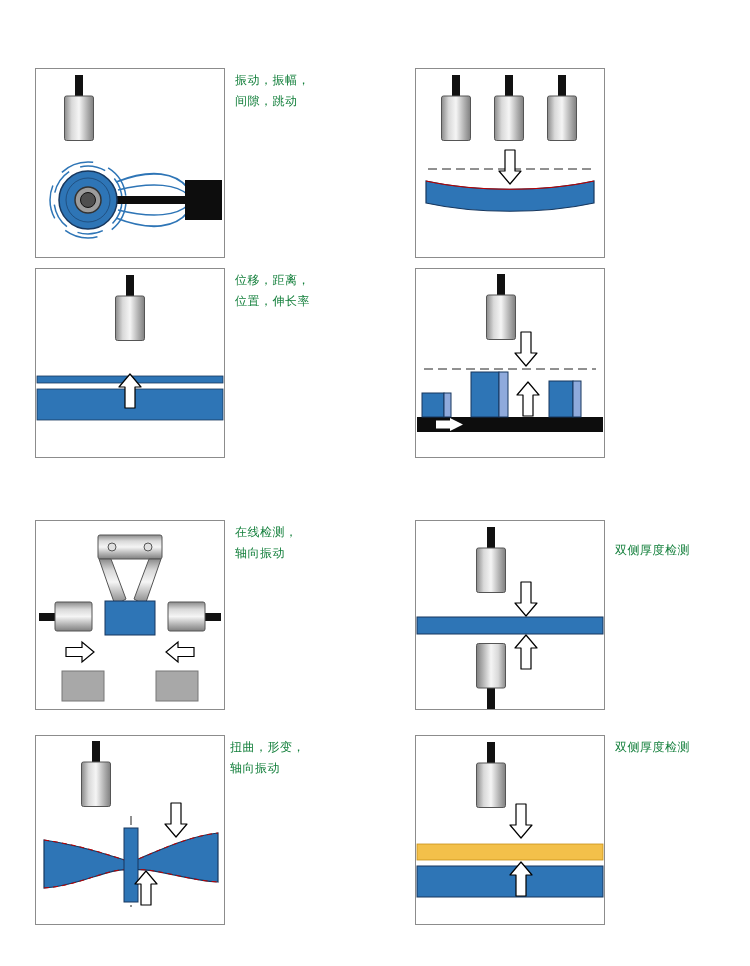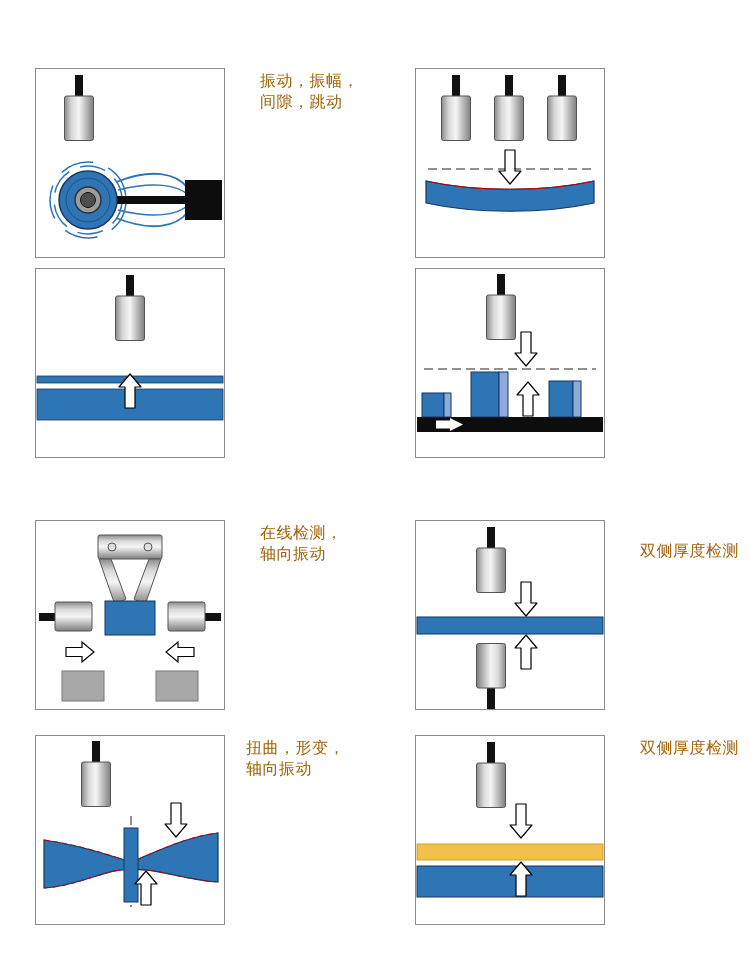--- a/index.html
+++ b/index.html
@@ -1,22 +1,22 @@
 <!DOCTYPE html>
 <html><head>
 <meta charset="utf-8">
 <style>
   html,body{margin:0;padding:0;background:#ffffff;}
   #page{position:relative;width:750px;height:966px;background:#ffffff;
         font-family:"Liberation Serif", serif;}
   .cell{position:absolute;}
   .box{width:188px;height:188px;border:1px solid #8c8c8c;background:#ffffff;}
   .box svg{display:block;}
-  .label{position:absolute;font-size:16px;line-height:21px;color:#a16207;
-         white-space:pre-line;letter-spacing:0.5px;margin-left:25px;}
+  .label{position:absolute;font-size:12px;line-height:21px;color:#15803d;
+         white-space:pre-line;letter-spacing:0.5px;}
 </style>
 </head>
 <body>
 
 <svg width="0" height="0" style="position:absolute" aria-hidden="true">
   <defs>
     <linearGradient id="metalH" x1="0" y1="0" x2="1" y2="0">
       <stop offset="0" stop-color="#8a8a8a"></stop>
       <stop offset="0.25" stop-color="#d9d9d9"></stop>
       <stop offset="0.5" stop-color="#f5f5f5"></stop>
@@ -83,20 +83,22 @@
   <div class="cell" style="left:35px;top:268px">
     <div class="box">
       <svg width="188" height="188" viewBox="0 0 188 188">
         <use href="#sensor" x="79" y="6" width="30" height="66"></use>
         <rect x="1" y="107" width="186" height="7" fill="#2e75b6" stroke="#17375e" stroke-width="0.8"></rect>
         <rect x="1" y="120" width="186" height="31" fill="#2e75b6" stroke="#17375e" stroke-width="0.8"></rect>
         <use href="#arrow-up" transform="translate(94,122)"></use>
       </svg>
     </div>
   </div>
+  <div class="label" style="left:235px;top:270px;width:170px">位移，距离，
+位置，伸长率</div>
 
   <div class="cell" style="left:415px;top:268px">
     <div class="box">
       <svg width="188" height="188" viewBox="0 0 188 188">
         <use href="#sensor" x="70" y="5" width="30" height="66"></use>
         <line x1="8" y1="100" x2="180" y2="100" stroke="#222" stroke-width="1" stroke-dasharray="9 5"></line>
         <use href="#arrow-up" transform="translate(110,80) rotate(180)"></use>
         <rect x="1" y="148" width="186" height="15" fill="#0d0d0d"></rect>
         <polygon points="20,151.5 34,151.5 34,149 47,155.5 34,162 34,159.5 20,159.5" fill="#ffffff"></polygon>
         <g>
@@ -161,21 +163,21 @@
         <line x1="95" y1="80" x2="95" y2="172" stroke="#222" stroke-width="1" stroke-dasharray="9 4 2 4"></line>
         <path d="M8,104 C50,110 75,120 95,126 C118,117 148,101 182,97 L182,146 C148,144 118,131 95,134 C72,131 45,150 8,152 Z" fill="#2e75b6" stroke="#17375e" stroke-width="1.2"></path>
         <path d="M8,104 C50,110 75,120 95,126 C118,117 148,101 182,97" fill="none" stroke="#c00000" stroke-width="1" stroke-dasharray="5 4"></path>
         <path d="M8,152 C45,150 72,131 95,134 C118,131 148,144 182,146" fill="none" stroke="#c00000" stroke-width="1" stroke-dasharray="5 4"></path>
         <rect x="88" y="92" width="14" height="74" fill="#2e75b6" stroke="#17375e"></rect>
         <use href="#arrow-up" transform="translate(140,84) rotate(180)"></use>
         <use href="#arrow-up" transform="translate(110,152)"></use>
       </svg>
     </div>
   </div>
-  <div class="label" style="left:221px;top:737px;width:170px">扭曲，形变，
+  <div class="label" style="left:230px;top:737px;width:170px">扭曲，形变，
 轴向振动</div>
 
   <div class="cell" style="left:415px;top:735px">
     <div class="box">
       <svg width="188" height="188" viewBox="0 0 188 188">
         <use href="#sensor" x="60" y="6" width="30" height="66"></use>
         <use href="#arrow-up" transform="translate(105,85) rotate(180)"></use>
         <rect x="1" y="108" width="186" height="16" fill="#f3c04a" stroke="#c99118" stroke-width="0.8"></rect>
         <rect x="1" y="130" width="186" height="31" fill="#2e75b6" stroke="#17375e"></rect>
         <use href="#arrow-up" transform="translate(105,143)"></use>

